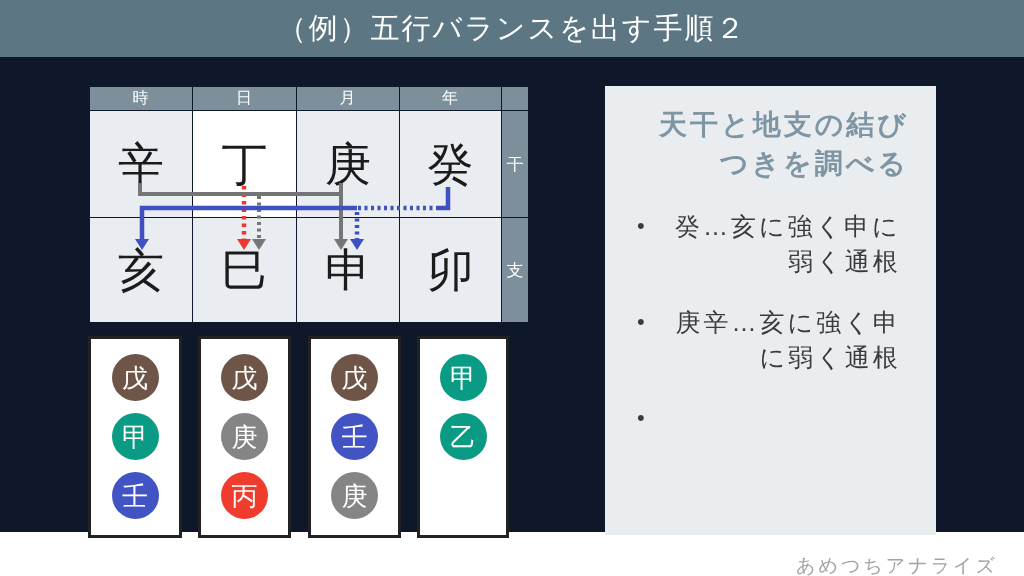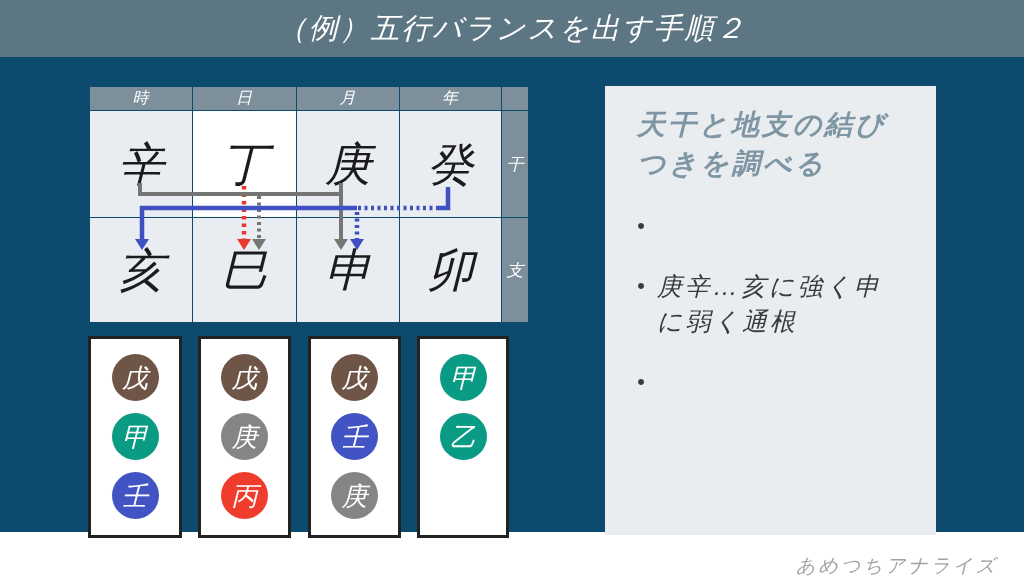--- a/index.html
+++ b/index.html
@@ -2,21 +2,21 @@
 <html><head>
 <meta charset="utf-8">
 <style>
   * { margin: 0; padding: 0; box-sizing: border-box; }
   html, body { width: 1024px; height: 576px; }
   body {
     font-family: "Liberation Sans", "DejaVu Sans", sans-serif;
     background: #ffffff;
     overflow: hidden;
   }
-  .slide { position: relative; width: 1024px; height: 532px; background: #0c4a6e; font-style: italic; }
+  .slide { position: relative; width: 1024px; height: 532px; background: #0f172a; }
 
   
   .title-bar {
     position: absolute; left: 0; top: 0; width: 1024px; height: 57px;
     background: #5d7683;
     display: flex; align-items: center; justify-content: center;
   }
   .title-bar .title-text {
     color: #ffffff; font-size: 29px; letter-spacing: 2px; font-weight: 400;
   }
@@ -153,25 +153,26 @@
   <div class="stem-box" style="left:308px;width:93px;">
     <div class="stem-circle" style="background-color: rgb(111, 85, 72);">戊</div>
     <div class="stem-circle" style="background-color: rgb(66, 83, 196);">壬</div>
     <div class="stem-circle" style="background-color: rgb(133, 133, 133);">庚</div>
   </div>
   <div class="stem-box" style="left:417px;width:92px;">
     <div class="stem-circle" style="background-color: rgb(10, 155, 132);">甲</div>
     <div class="stem-circle" style="background-color: rgb(10, 155, 132);">乙</div>
   </div>
 
-  <div class="info-panel" style="background-color: rgb(234, 237, 240);">
+  <div class="info-panel" style="background-color: rgb(234, 237, 240); text-align: right;">
     <div class="panel-heading" style="color: rgb(126, 149, 163);">天干と地支の結びつきを調べる</div>
     <ul class="bullet-list">
       <li class="bullet-item">
         <span class="bullet-marker">•</span>
+        <span class="bullet-text">癸…亥に強く申に弱く通根</span>
       </li>
       <li class="bullet-item">
         <span class="bullet-marker">•</span>
         <span class="bullet-text">庚辛…亥に強く申に弱く通根</span>
       </li>
       <li class="bullet-item">
         <span class="bullet-marker">•</span>
       </li>
     </ul>
   </div>

